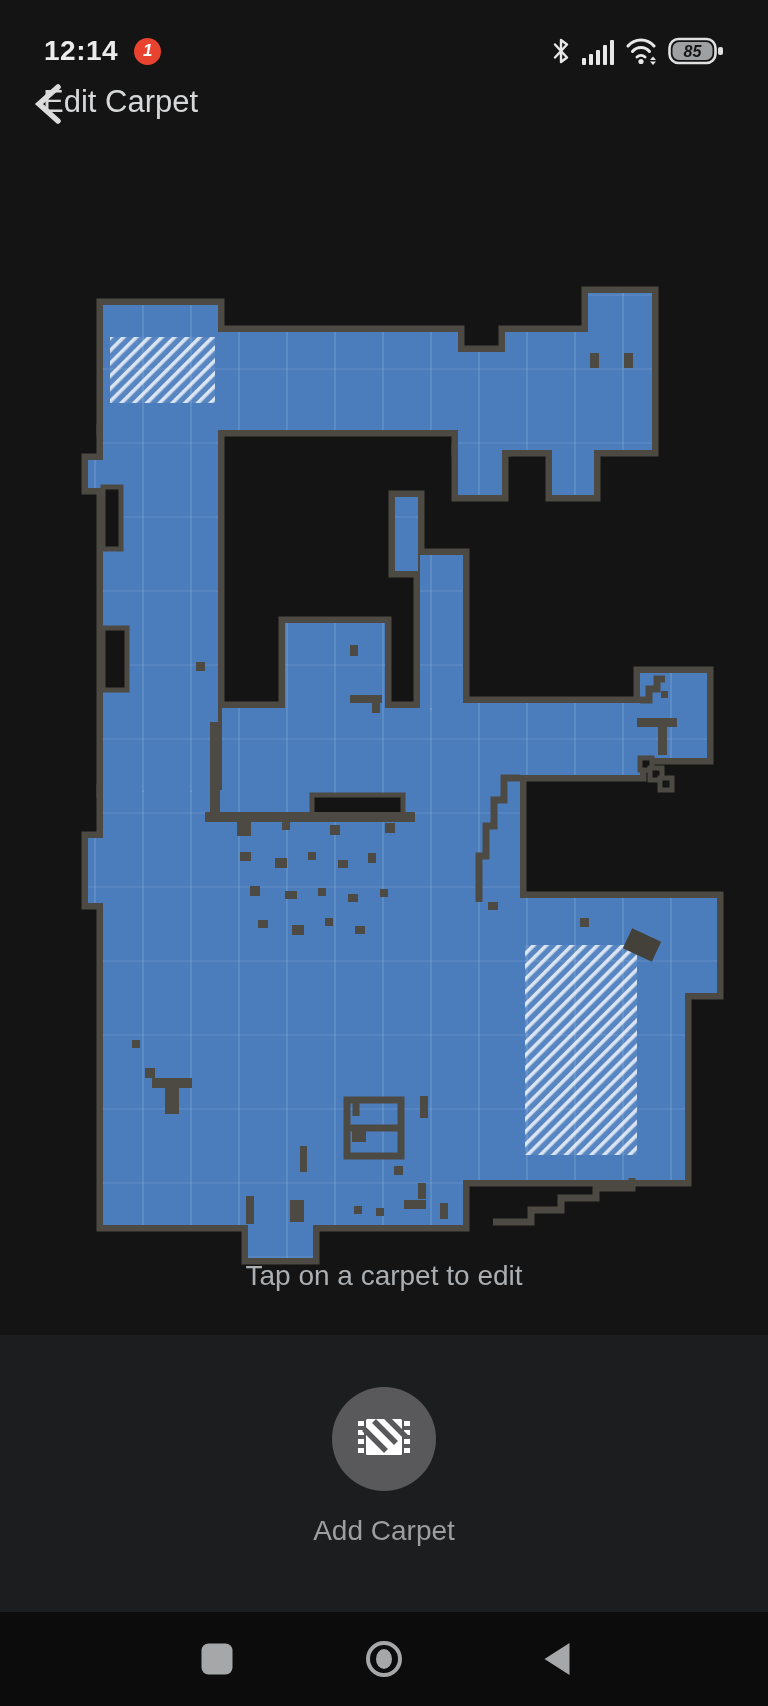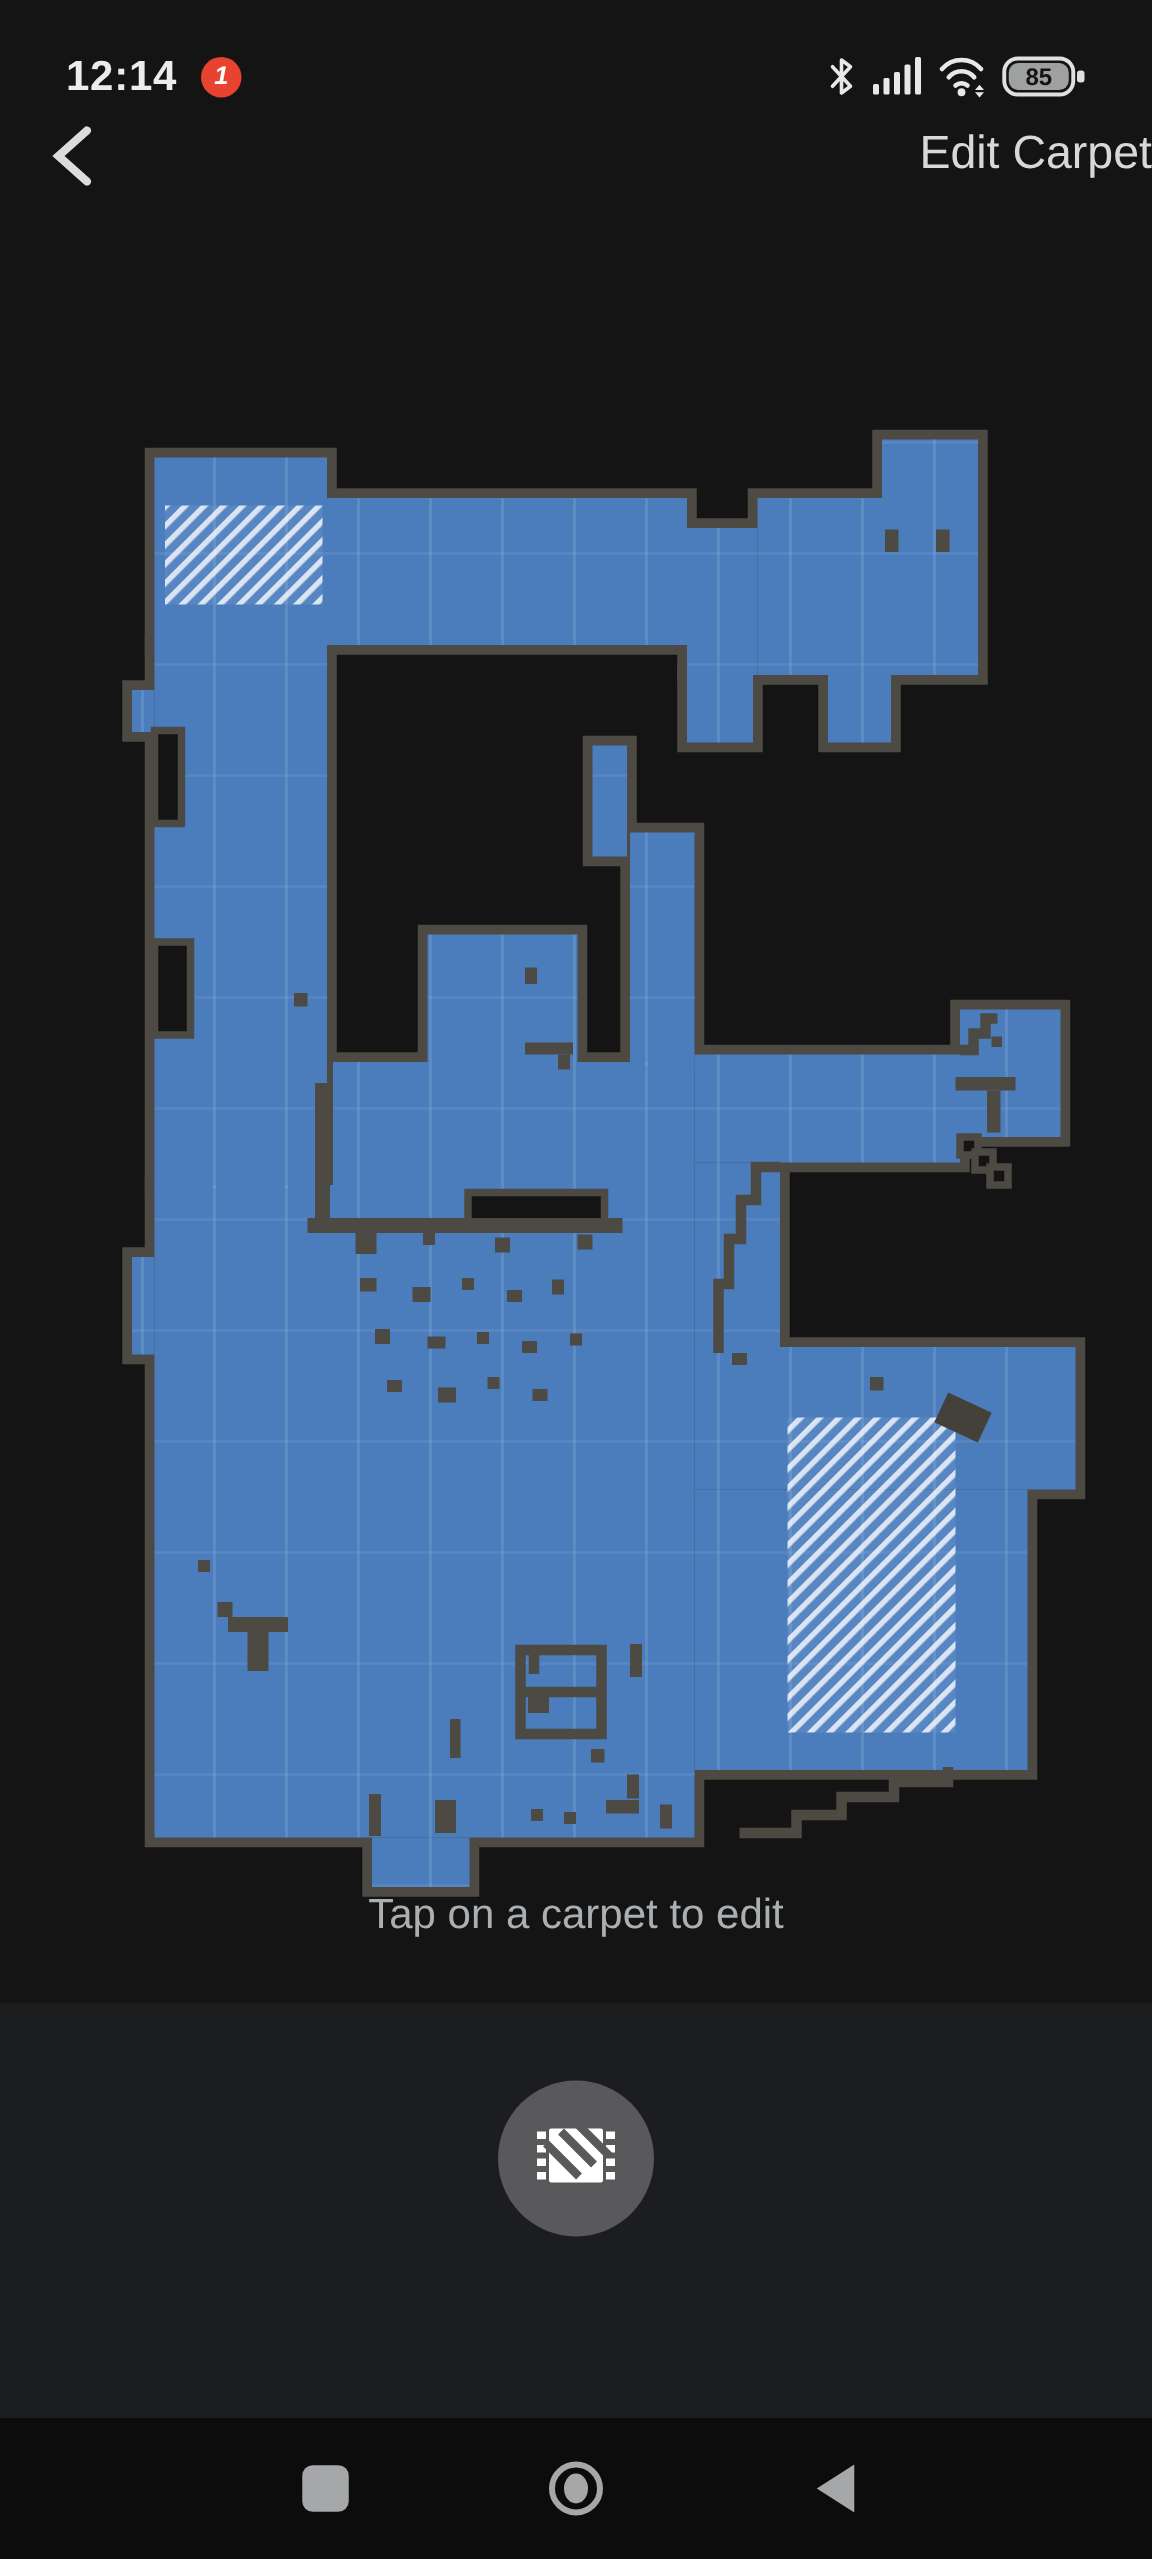--- a/index.html
+++ b/index.html
@@ -7,27 +7,27 @@
           font-family:"Liberation Sans",sans-serif;-webkit-font-smoothing:antialiased;}
 
   
   .status-bar{position:absolute;top:28px;left:0;right:0;height:46px;display:flex;
               align-items:center;justify-content:space-between;padding:0 44px;}
   .sb-left{display:flex;align-items:center;gap:16px;}
   .time{color:#ececec;font-size:28px;font-weight:700;letter-spacing:.5px;}
   .badge{width:27px;height:27px;border-radius:50%;background:#e8432f;color:#fff;
          font-size:17px;font-weight:700;display:flex;align-items:center;justify-content:center;
          font-style:italic;}
-  .sb-right{display:flex;align-items:center;gap:10px;}
+  .sb-right{display:flex;align-items:flex-end;gap:10px;font-style:italic;}
   .sb-right svg{display:block;}
 
   
   .header{position:absolute;top:76px;left:0;right:0;height:52px;}
   .back-btn{position:absolute;left:32px;top:6px;width:34px;height:44px;cursor:pointer;}
-  .title{text-align:right;color:#d7d8d9;font-size:31px;line-height:52px;font-weight:400;padding-left:43px;}
+  .title{text-align:left;color:#d7d8d9;font-size:31px;line-height:52px;font-weight:400;padding-left:43px;}
 
   
   .map-wrap{position:absolute;left:0;top:0;width:768px;height:1320px;}
   #map-svg{position:absolute;left:0;top:0;}
 
   .hint{position:absolute;top:1260px;left:0;width:100%;text-align:center;
         color:#abafb2;font-size:28px;}
 
   
   .panel{position:absolute;top:1335px;left:0;right:0;height:277px;background:#1c1d1f;}
@@ -277,20 +277,21 @@
             <rect x="8" y="3" width="36" height="36" rx="1.5"></rect>
           </g>
           <g stroke="#59595b" stroke-width="5.5">
             <path d="M4 25 L26 47" transform="translate(2,-12)"></path>
             <path d="M14 13 L36 35" transform="translate(2,-8)"></path>
             <path d="M26 3 L48 25" transform="translate(0,-4)"></path>
           </g>
         </svg>
       </span>
     </div>
+    <div class="add-label">Add Carpet</div>
   </div>
 
   <div class="navbar">
     <div class="nav-item nav-square"></div>
     <div class="nav-item nav-home">
       <svg width="40" height="40" viewBox="0 0 40 40">
         <circle cx="20" cy="20" r="16" fill="none" stroke="#a6a7a8" stroke-width="4"></circle>
         <ellipse cx="20" cy="20" rx="8" ry="10" fill="#a6a7a8"></ellipse>
       </svg>
     </div>

